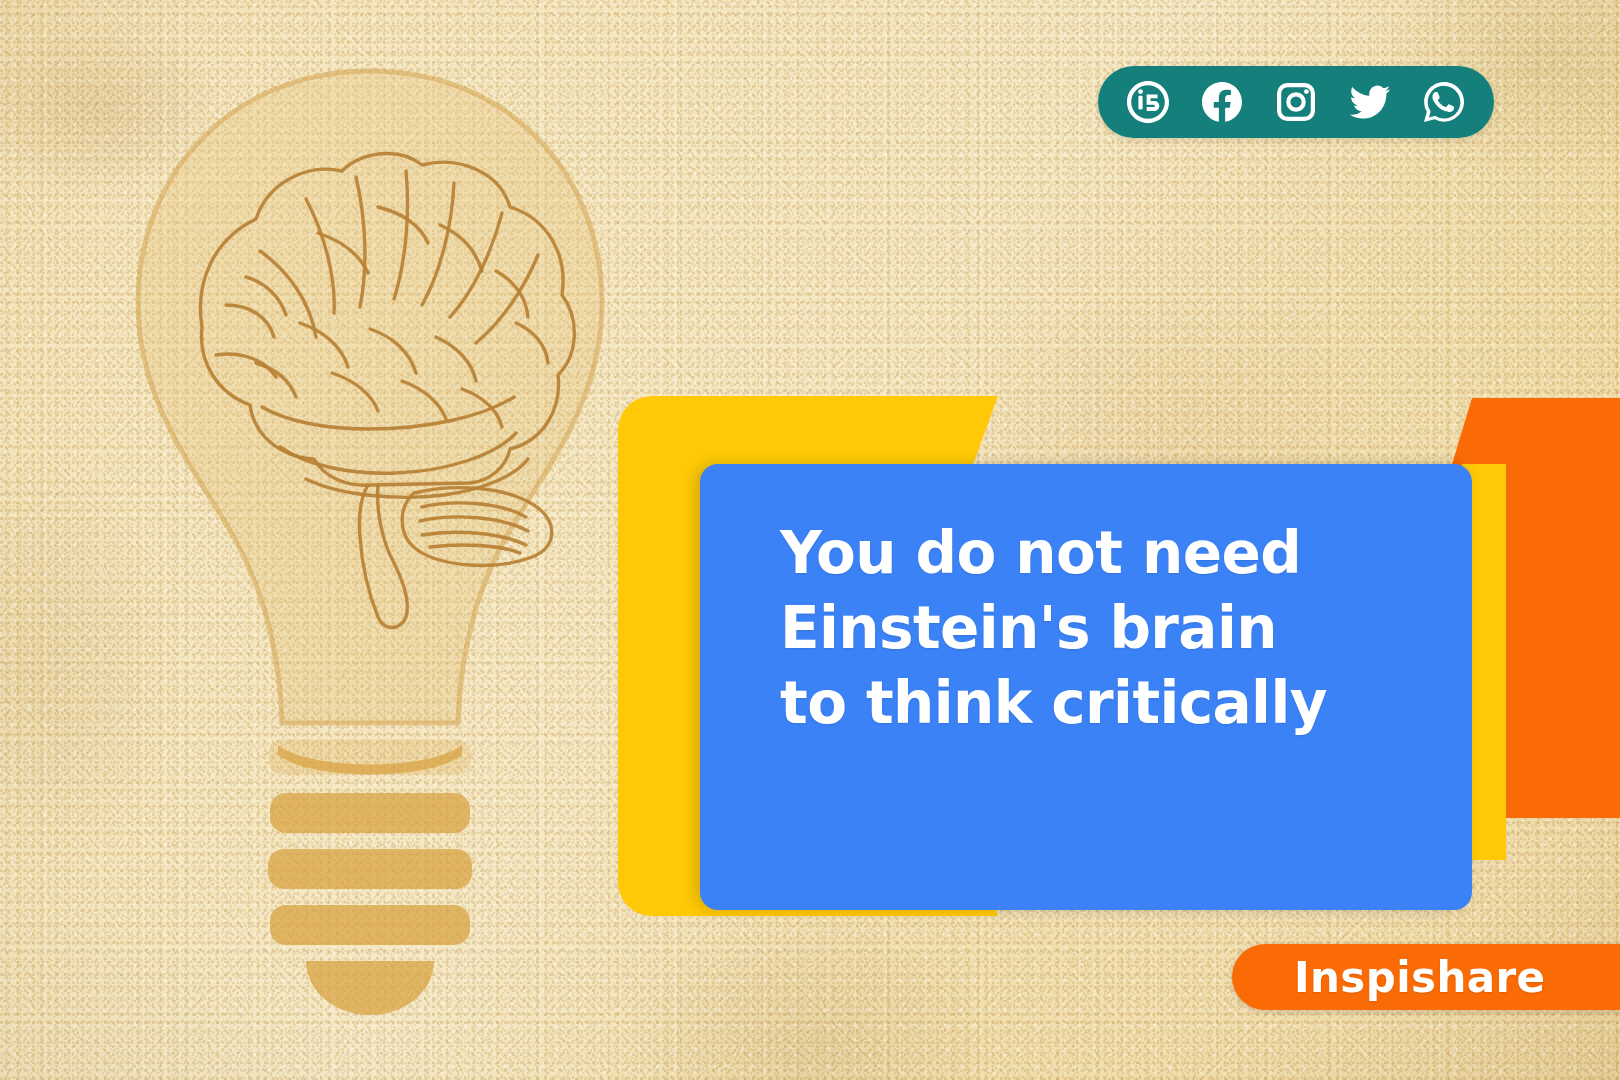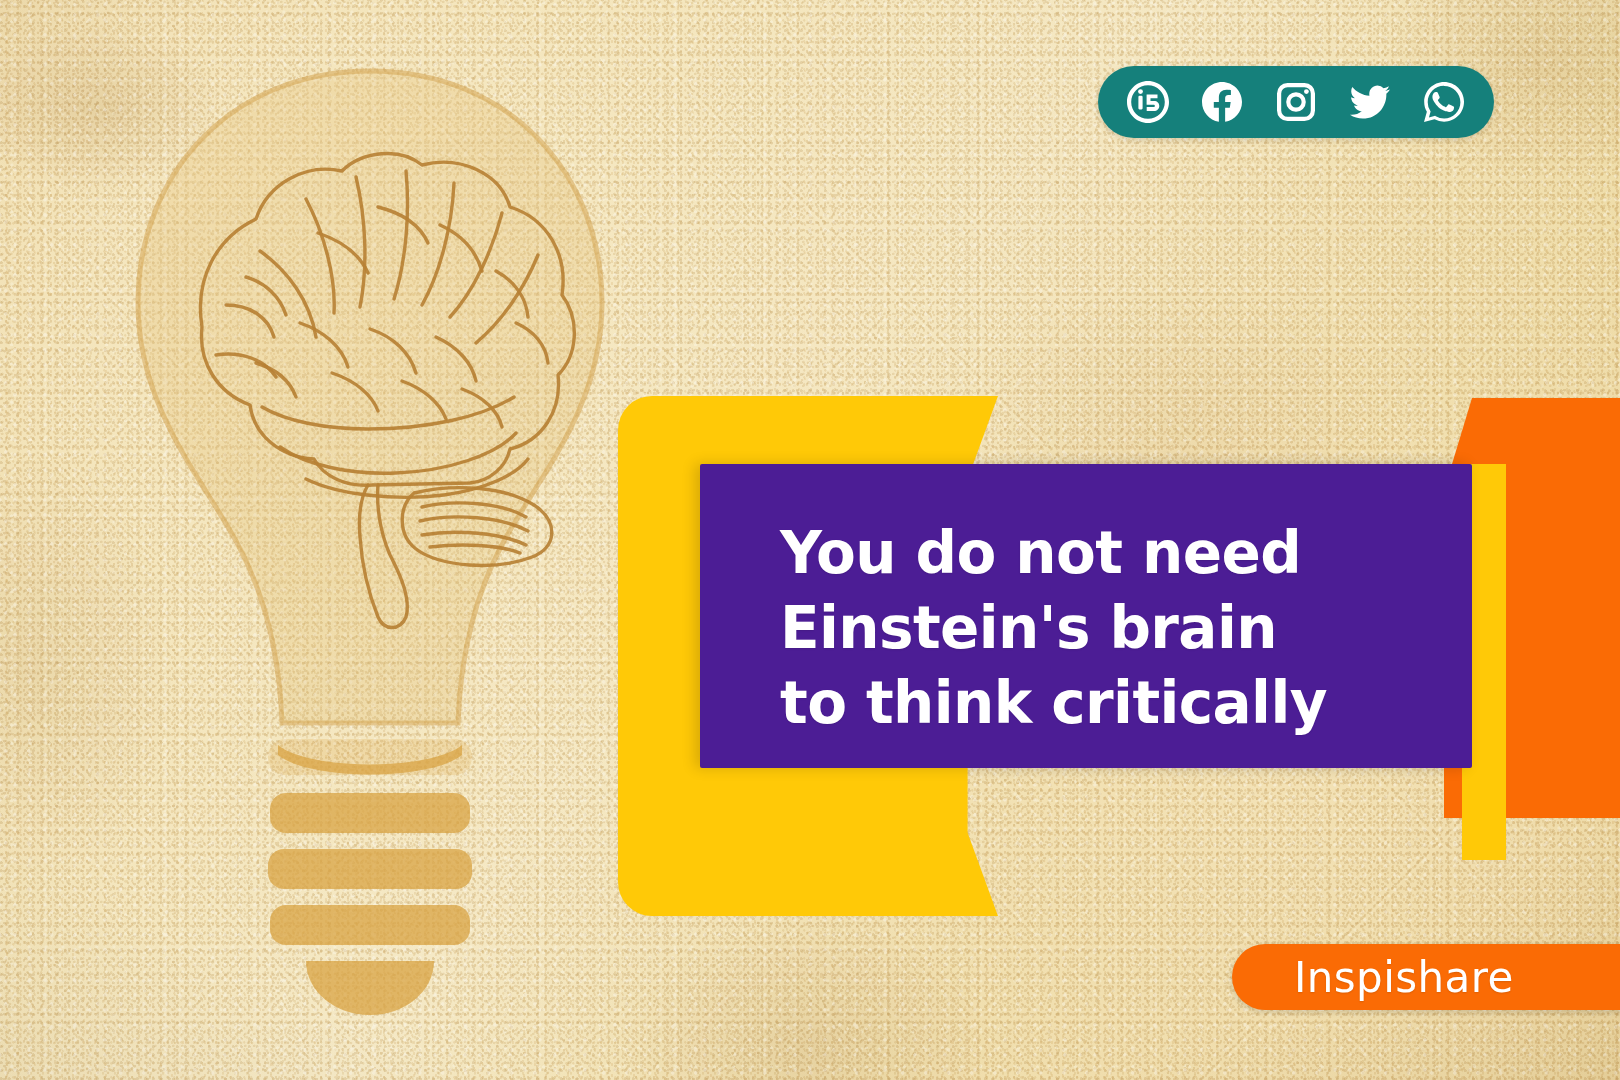--- a/index.html
+++ b/index.html
@@ -115,23 +115,23 @@
     background: #FA6B05;
     clip-path: polygon(14% 0%, 100% 0%, 100% 100%, 0% 100%, 0% 22%);
   }
 
   
   .quote-card {
     position: absolute;
     left: 700px;
     top: 464px;
     width: 772px;
-    height: 304px;
-    background: #4c1d95;
-    border-radius: 2px;
+    height: 446px;
+    background: #3b82f6;
+    border-radius: 18px;
     box-shadow: -5px 0 14px rgba(0,0,0,.16);
   }
   .quote-text {
     position: absolute;
     left: 80px;
     top: 52px;
     right: 40px;
     color: #FFFFFF;
     font-size: 58px;
     font-weight: 700;
@@ -177,21 +177,21 @@
     display: flex;
     align-items: center;
     justify-content: flex-start;
     padding-left: 62px;
     box-sizing: border-box;
     box-shadow: 0 2px 6px rgba(0,0,0,.14);
   }
   .brand-text {
     color: #FFFFFF;
     font-size: 42px;
-    font-weight: 400;
+    font-weight: 700;
     letter-spacing: .4px;
     text-shadow: 0 1px 2px rgba(0,0,0,.12);
   }
 </style>
 </head>
 <body>
 
 <div id="stage">
 
   <div class="bg-base"></div>

